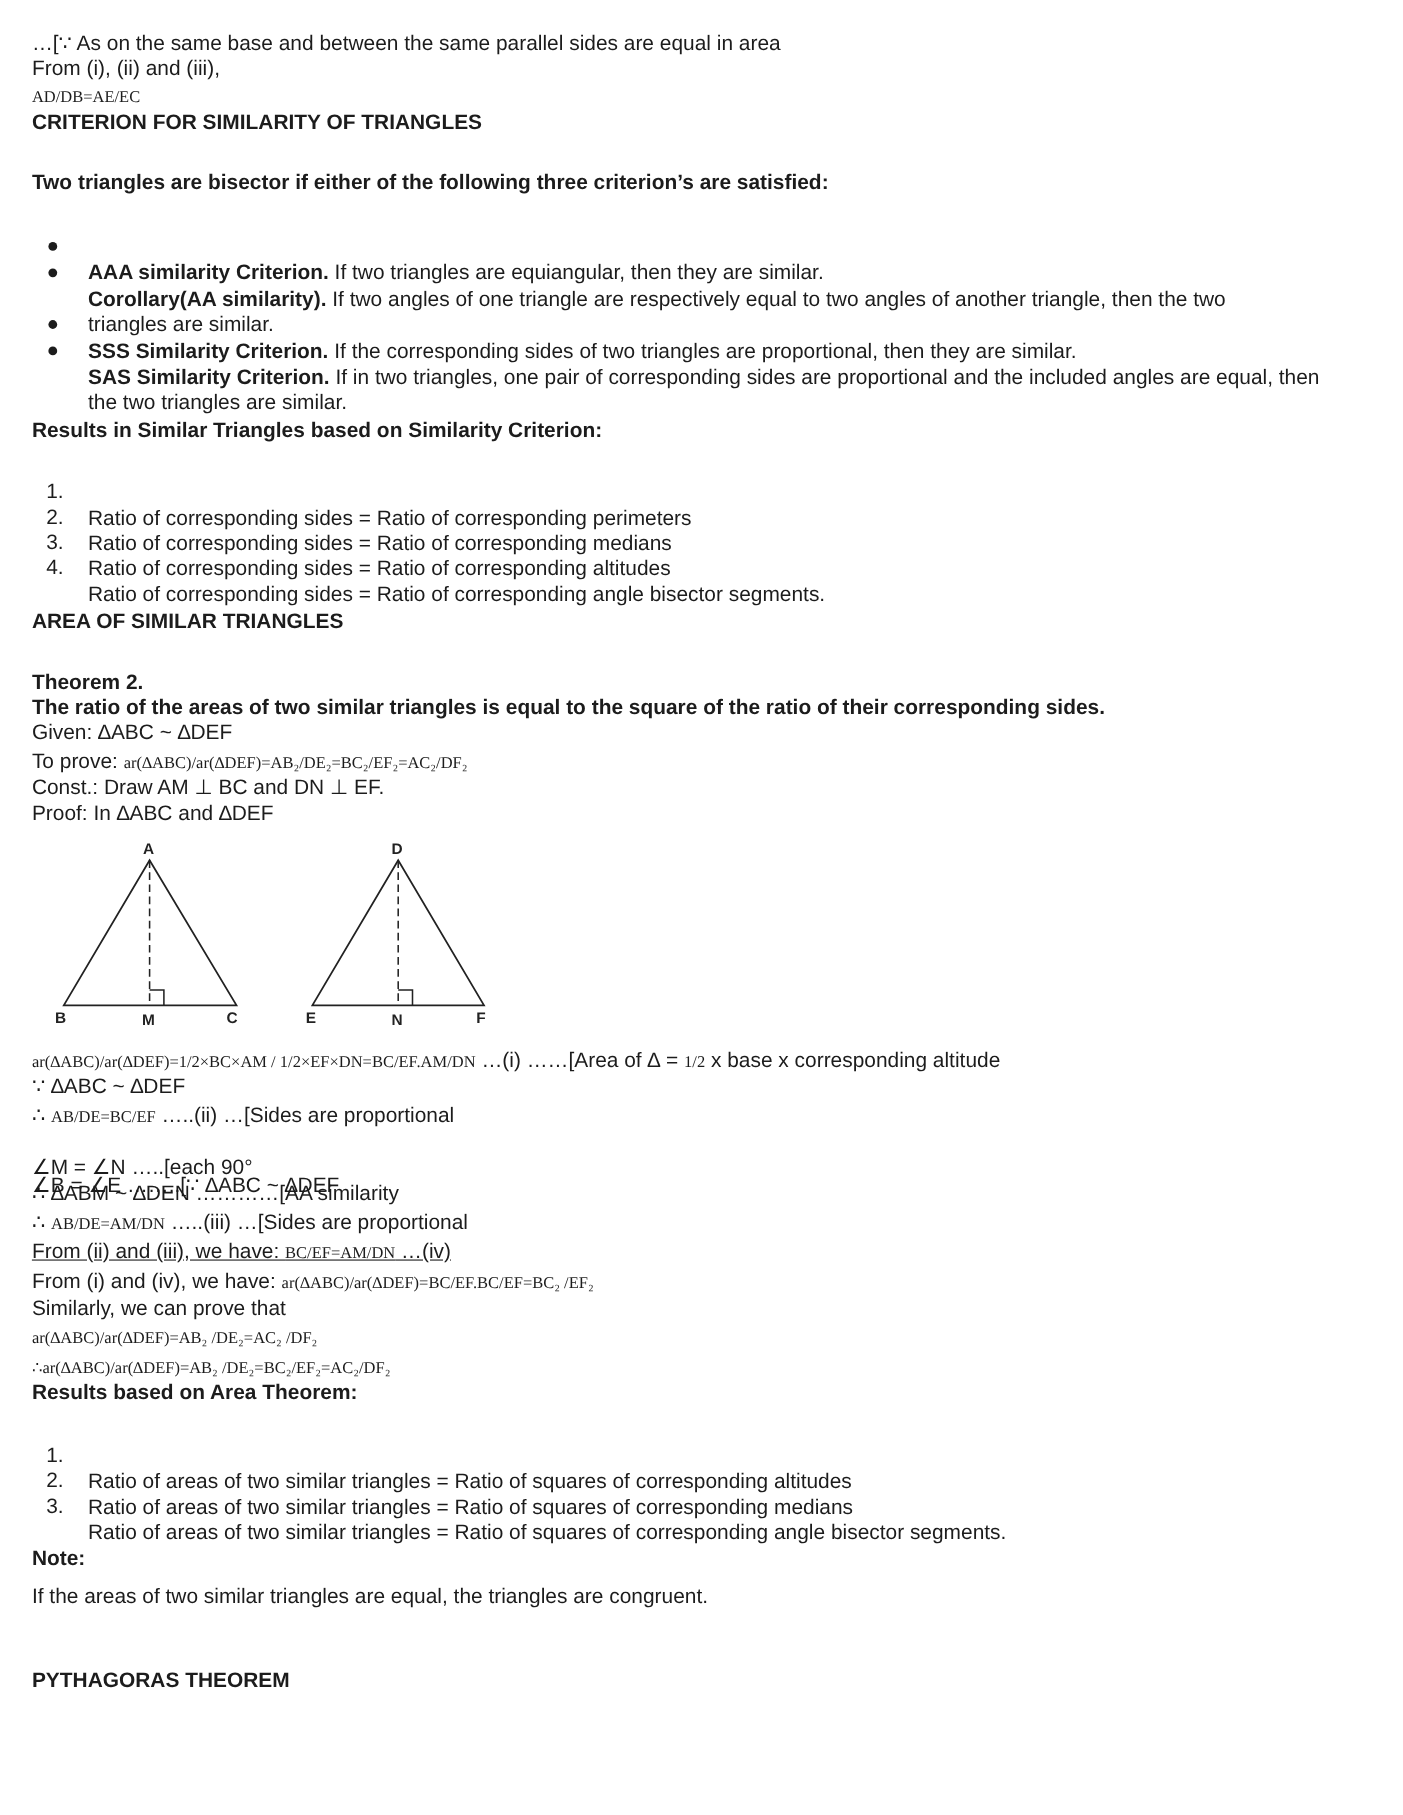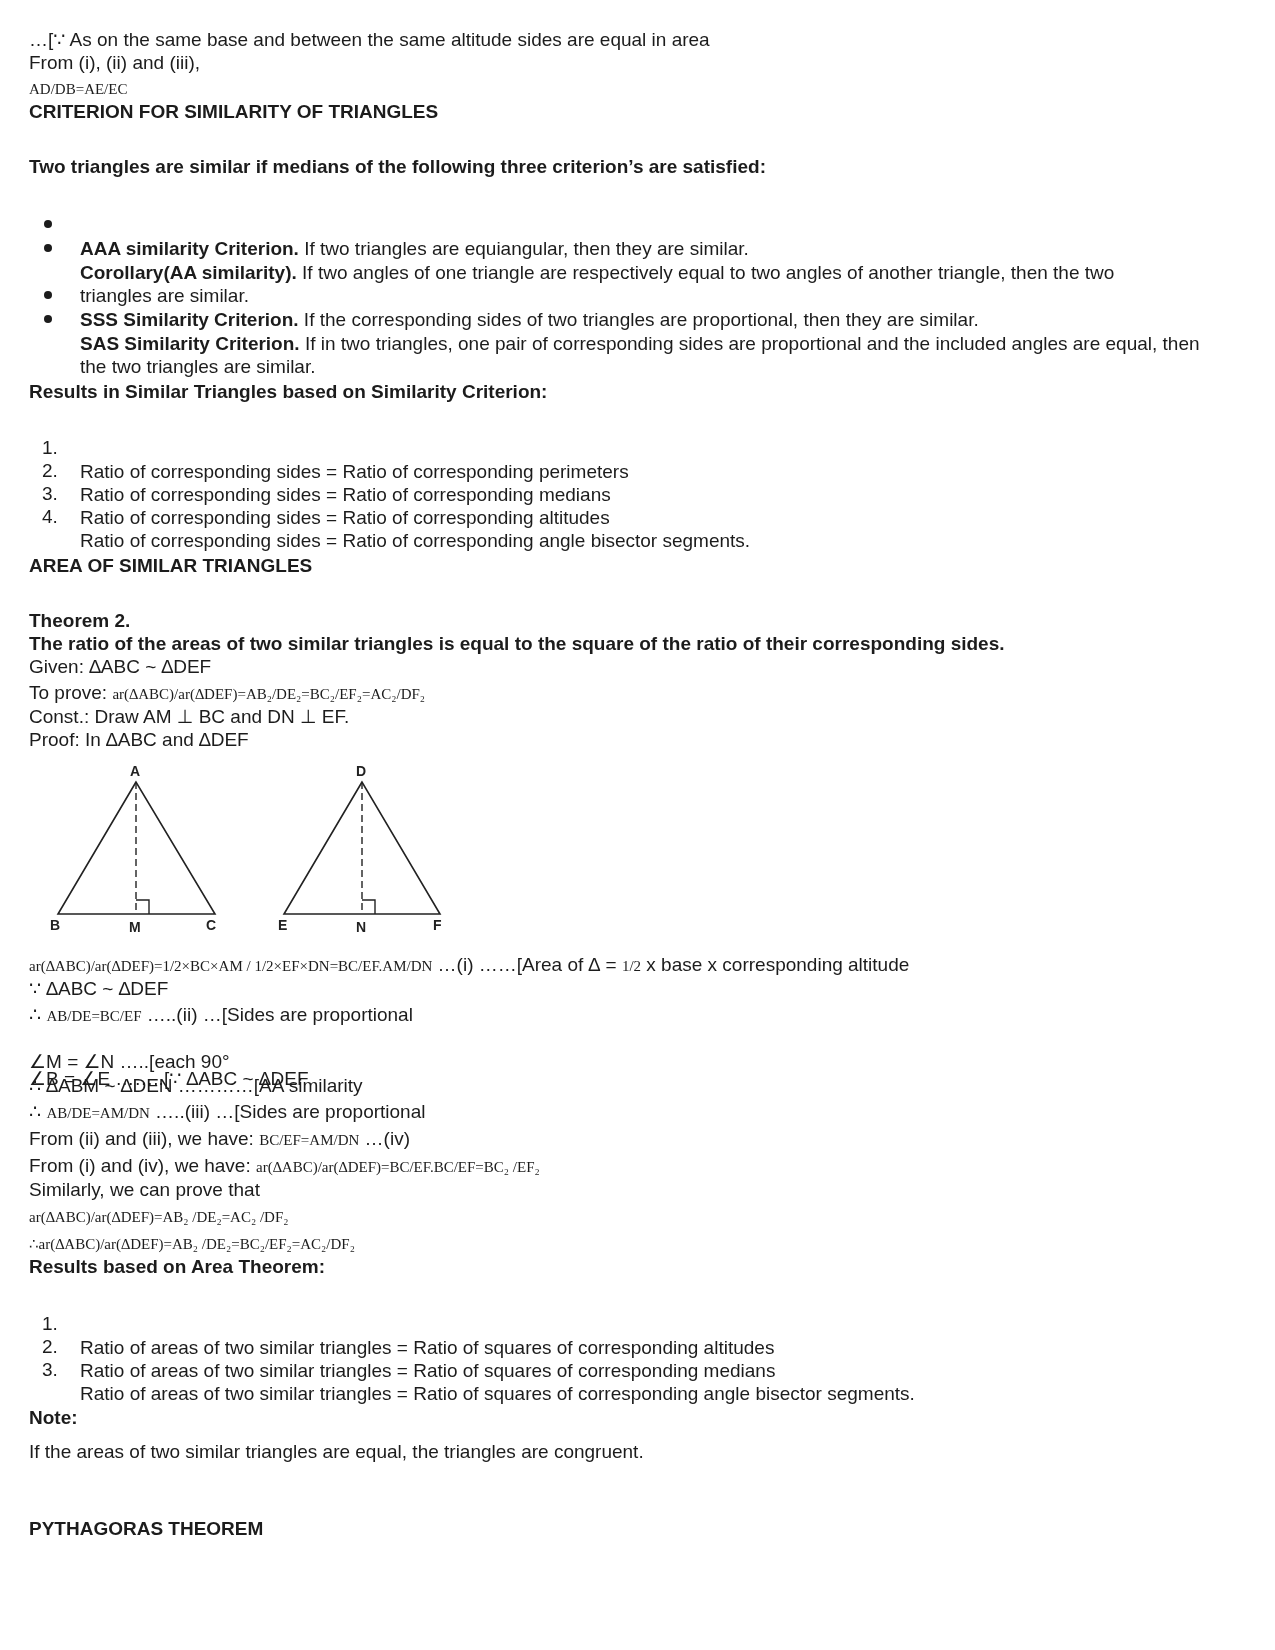--- a/index.html
+++ b/index.html
@@ -9,26 +9,26 @@
   .b { font-weight: bold; }
   .serif { font-family: "Liberation Serif", serif; font-size: 15px; }
   .bullet { position: absolute; left: 44px; width: 8px; height: 8px; border-radius: 50%; background: #1c1c1c; }
   .item { position: absolute; left: 80px; line-height: 23px; white-space: normal; margin-top: 24px; }
   .num { position: absolute; left: 42px; line-height: 23px; }
   svg text { font-family: "Liberation Sans", sans-serif; font-weight: bold; font-size: 14px; fill: #222; }
 </style>
 </head>
 <body>
 
-<div class="ln" style="top:29px;">…[∵ As on the same base and between the same altitude sides are equal in area</div>
+<div class="ln" style="top:29px;">…[∵ As on the same base and between the same parallel sides are equal in area</div>
 <div class="ln" style="top:52px;">From (i), (ii) and (iii),</div>
 <div class="ln serif" style="top:78px;">AD/DB=AE/EC</div>
 
 <div class="ln b" style="top:101px;">CRITERION FOR SIMILARITY OF TRIANGLES</div>
-<div class="ln b" style="top:156px;">Two triangles are similar if medians of the following three criterion’s are satisfied:</div>
+<div class="ln b" style="top:156px;">Two triangles are bisector if either of the following three criterion’s are satisfied:</div>
 
 <div class="bullet" style="top:220px;"></div>
 <div class="item" style="top:213px; width:1170px;">
   <span class="b">AAA similarity Criterion.</span><span> If two triangles are equiangular, then they are similar.</span>
 </div>
 <div class="bullet" style="top:244px;"></div>
 <div class="item" style="top:237px; width:1110px;">
   <span class="b">Corollary(AA similarity).</span><span> If two angles of one triangle are respectively equal to two angles of another triangle, then the two triangles are similar.</span>
 </div>
 <div class="bullet" style="top:291px;"></div>
@@ -87,21 +87,21 @@
 <div class="ln" style="top:978px;">∵ ∆ABC ~ ∆DEF</div>
 <div class="ln" style="top:1004px;">
   <span>∴ </span><span class="serif">AB/DE=BC/EF</span><span> …..(ii) …[Sides are proportional</span>
 </div>
 <div class="ln" style="top:1068px;">∠B = ∠E ……..[∵ ∆ABC ~ ∆DEF</div>
 <div class="ln" style="top:1051px;">∠M = ∠N …..[each 90°</div>
 <div class="ln" style="top:1075px;">∴ ∆ABM ~ ∆DEN …………[AA similarity</div>
 <div class="ln" style="top:1101px;">
   <span>∴ </span><span class="serif">AB/DE=AM/DN</span><span> …..(iii) …[Sides are proportional</span>
 </div>
-<div class="ln" style="top:1128px;">
+<div class="ln" style="top:1128px;text-decoration:underline;">
   <span>From (ii) and (iii), we have: </span><span class="serif">BC/EF=AM/DN</span><span> …(iv)</span>
 </div>
 <div class="ln" style="top:1155px;">
   <span>From (i) and (iv), we have: </span><span class="serif">ar(∆ABC)/ar(∆DEF)=BC/EF.BC/EF=BC₂ /EF₂</span>
 </div>
 <div class="ln" style="top:1179px;">Similarly, we can prove that</div>
 <div class="ln serif" style="top:1206px;">ar(∆ABC)/ar(∆DEF)=AB₂ /DE₂=AC₂ /DF₂</div>
 <div class="ln serif" style="top:1233px;">∴ar(∆ABC)/ar(∆DEF)=AB₂ /DE₂=BC₂/EF₂=AC₂/DF₂</div>
 
 <div class="ln b" style="top:1256px;">Results based on Area Theorem:</div>

